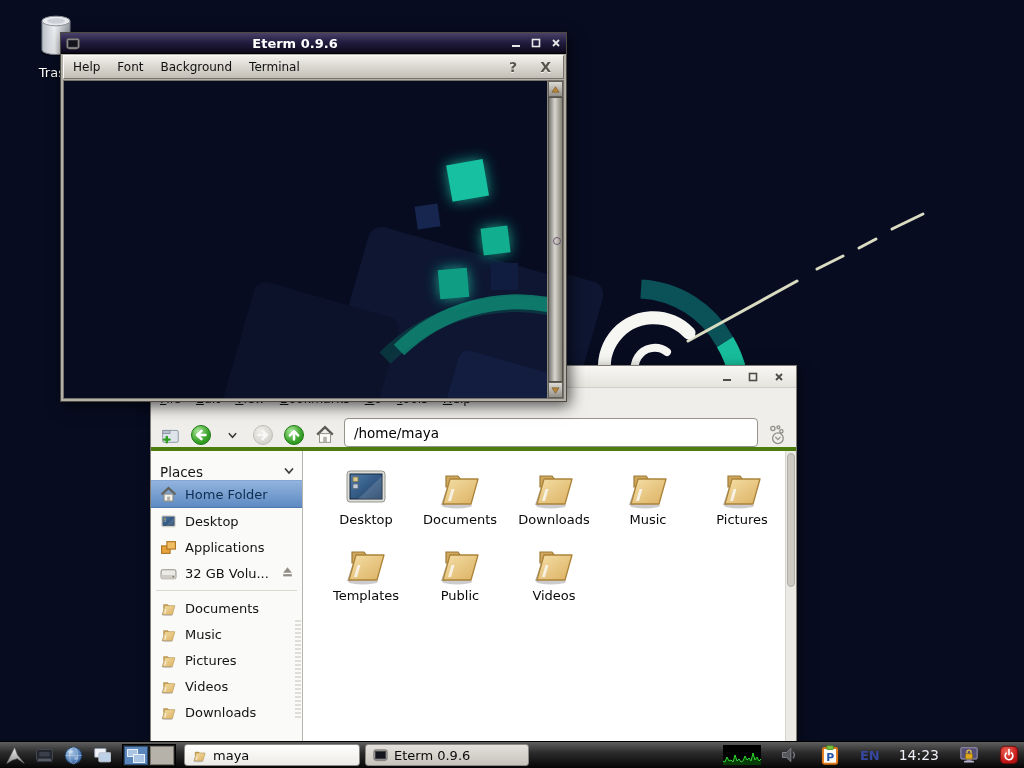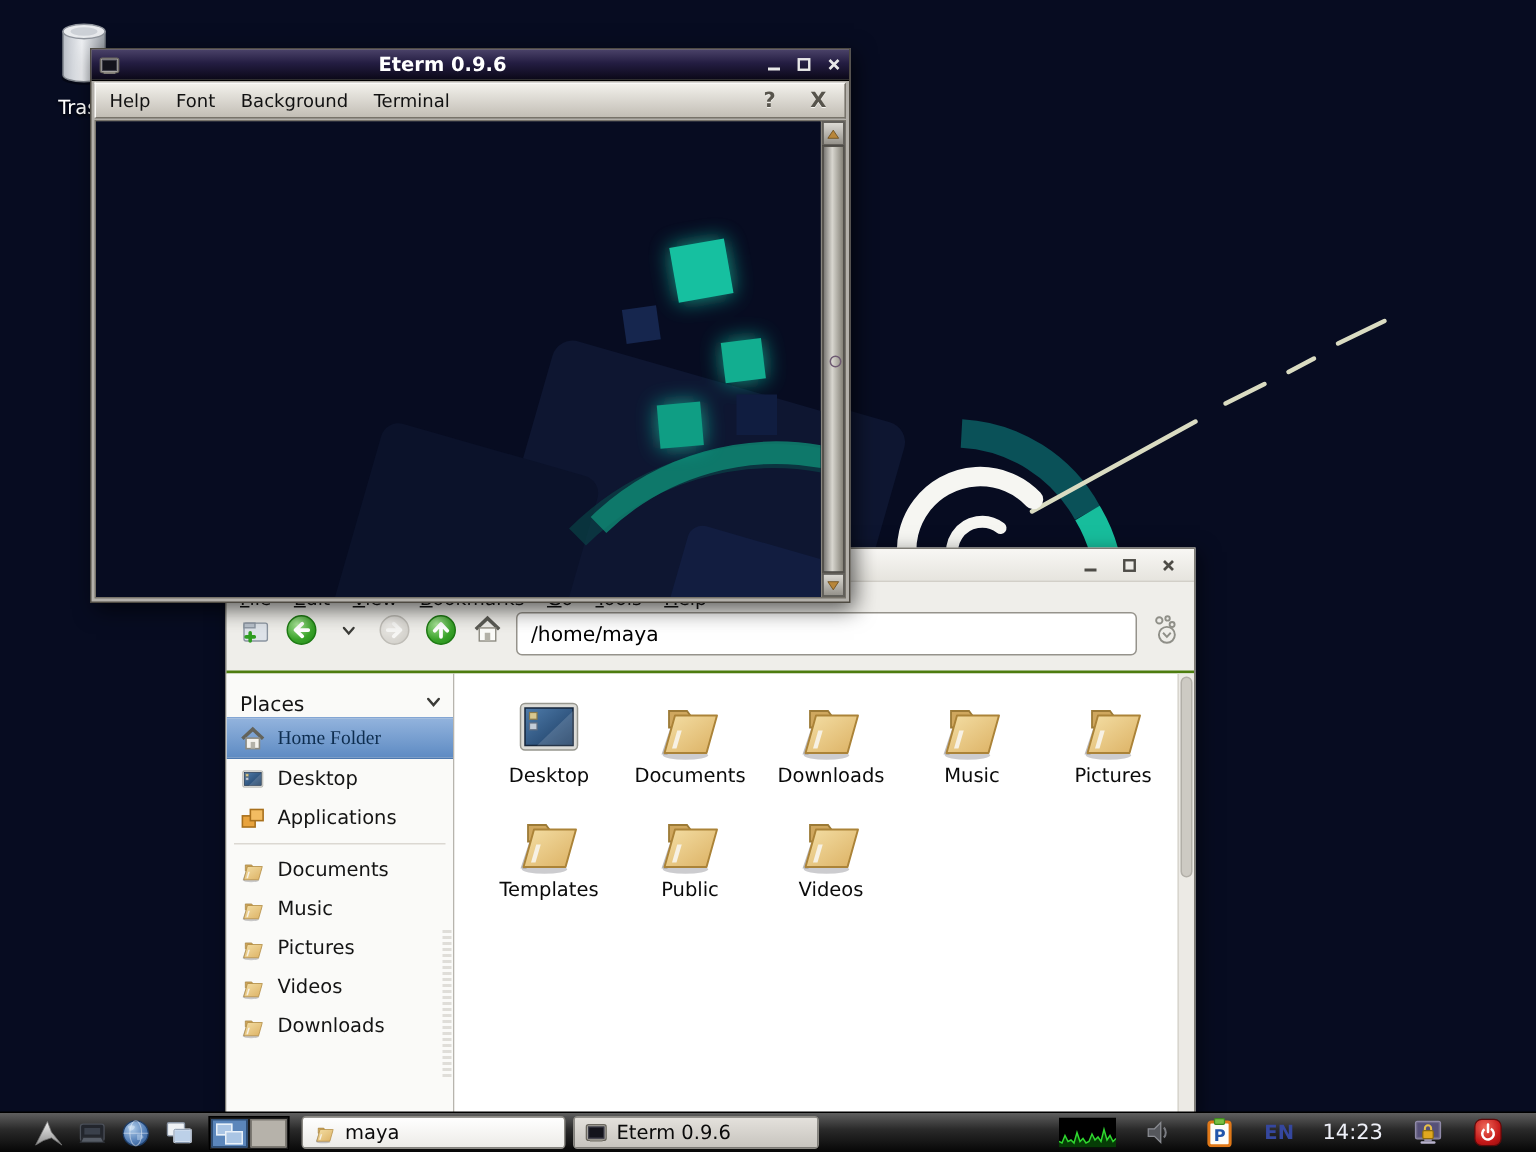--- a/index.html
+++ b/index.html
@@ -45,53 +45,53 @@
 
   
   .fm-window { position:absolute; left:150px; top:365px; width:645px; height:377px; z-index:2;
     background:#efeeea; border:1px solid #7f7d76; box-shadow:3px 3px 12px rgba(0,0,0,.5);
     display:flex; flex-direction:column; }
   .fm-titlebar { flex:0 0 21px; background:linear-gradient(#f8f7f4,#e6e4de); border-bottom:1px solid #d2cfc8;
     display:flex; align-items:center; justify-content:flex-end; gap:15px; padding:0 12px; color:#4e4c47; }
   .fm-menubar { flex:0 0 20px; display:flex; align-items:center; gap:15px; padding:0 9px; font-size:12.5px; color:#161616; }
   .fm-menu-item { display:inline-block; }
   .fm-menu-item::first-letter { text-decoration:underline; }
-  .fm-toolbar { flex:0 0 39px; display:flex; align-items:flex-start; gap:7px; padding:0 7px; border-bottom:2px solid #4d7c0f; }
+  .fm-toolbar { flex:0 0 39px; display:flex; align-items:flex-end; gap:7px; padding:0 7px; border-bottom:4px solid #4d7c0f; }
   .tb-icon { width:24px; height:24px; display:flex; align-items:center; justify-content:center; }
   .tb-icon svg { width:22px; height:22px; }
   .tb-chevron svg { width:11px; height:11px; }
   .address-input { flex:1; height:27px; border:1px solid #96938c; border-radius:4px; background:#fff;
     padding:0 9px; font-size:13.5px; font-family:inherit; color:#000; outline:none; }
   .fm-body { flex:1; display:flex; min-height:0; }
   .fm-sidebar { flex:0 0 151px; background:#fafaf8; border-right:1px solid #b7b4ad; padding-top:3px;
     font-size:13px; color:#141414; position:relative; overflow:hidden; }
   .place-row { height:26px; display:flex; align-items:center; gap:8px; padding:0 7px 0 9px; }
   .place-row .p-icon { width:17px; height:17px; flex:0 0 17px; }
   .place-row .p-icon svg { width:17px; height:17px; }
   .place-row.header { font-size:13.5px;align-items:flex-end; }
   .place-row.header .chev { margin-left:auto; }
   .place-row.selected { background:linear-gradient(#92b3dd,#5e8bc3); border-top:1px solid #83a6d4;
-    border-bottom:1px solid #4d79b0; color:#0e2d4f;font-family:Liberation Serif, serif; }
+    border-bottom:1px solid #4d79b0; color:#0e2d4f; }
   .place-sep { height:1px; background:#dbd8d2; margin:4px 5px; }
   .side-scroll { position:absolute; right:1px; top:58%; width:6px; height:34%; opacity:.55;
     background:repeating-linear-gradient(#c9c6bf 0 2px, transparent 2px 4px); }
   .fm-view { flex:1; background:#fff; position:relative; padding:12px 0 0 16px; overflow:hidden; }
   .fm-grid { display:grid; grid-template-columns:repeat(5,94px); grid-auto-rows:74px; row-gap:2px; }
   .fm-item { display:flex; flex-direction:column; align-items:center; }
   .fm-item .f-icon { width:48px; height:48px; }
   .fm-item .f-icon svg { width:48px; height:48px; }
   .fm-item .f-label { font-size:13px; color:#0a0a0a; margin-top:1px; }
   .view-scrollbar { position:absolute; right:0; top:0; bottom:0; width:10px; background:#eceae5; border-left:1px solid #d8d5ce; }
   .view-thumb { position:absolute; left:1px; right:1px; top:2px; height:132px; background:#cdcac3;
     border:1px solid #b2afa8; border-radius:4px; }
 
   
   .taskbar { position:absolute; left:0; right:0; bottom:0; height:26px; z-index:5;
     background:linear-gradient(#5f5f5f,#2a2a2a 42%,#060606); border-top:1px solid #000;
-    display:flex; align-items:center; gap:5px; padding:0 20px; }
+    display:flex; align-items:center; gap:5px; padding:0 3px; }
   .tb-launcher { width:24px; height:24px; display:flex; align-items:center; justify-content:center; }
   .tb-launcher svg { width:21px; height:21px; }
   .pager { display:flex; gap:2px; background:#1c1c1c; border:1px solid #000; padding:1px; margin:0 3px; }
   .workspace { width:22px; height:17px; position:relative; }
   .workspace.active { background:#5b86bb; border:1px solid #2e4f78; }
   .workspace.inactive { background:#b6b2aa; border:1px solid #7c7972; }
   .ws-win { position:absolute; background:#aac5e4; border:1px solid #e8f0f8; }
   .task-btn { height:20px; display:flex; align-items:center; gap:6px; padding:0 7px; border-radius:3px;
     font-size:13px; color:#0a0a0a; }
   .task-btn .t-icon { width:15px; height:15px; }
@@ -424,20 +424,29 @@
         <span class="p-icon"><svg viewBox="0 0 48 48">
               <use href="#icon-screen"></use>
             </svg></span>
         <span>Desktop</span>
       </div>
       <div class="place-row">
         <span class="p-icon"><svg viewBox="0 0 16 16">
               <use href="#icon-apps-mini"></use>
             </svg></span>
         <span>Applications</span>
+      </div>
+      <div class="place-row">
+        <span class="p-icon"><svg viewBox="0 0 16 16">
+              <use href="#icon-drive-mini"></use>
+            </svg></span>
+        <span>32 GB Volu...</span>
+        <span style="margin-left:auto"><svg width="15" height="15" viewBox="0 0 16 16">
+              <use href="#icon-eject"></use>
+            </svg></span>
       </div>
       <div class="place-sep"></div>
       <div class="place-row">
         <span class="p-icon"><svg viewBox="0 0 48 48">
               <use href="#icon-folder"></use>
             </svg></span>
         <span>Documents</span>
       </div>
       <div class="place-row">
         <span class="p-icon"><svg viewBox="0 0 48 48">

